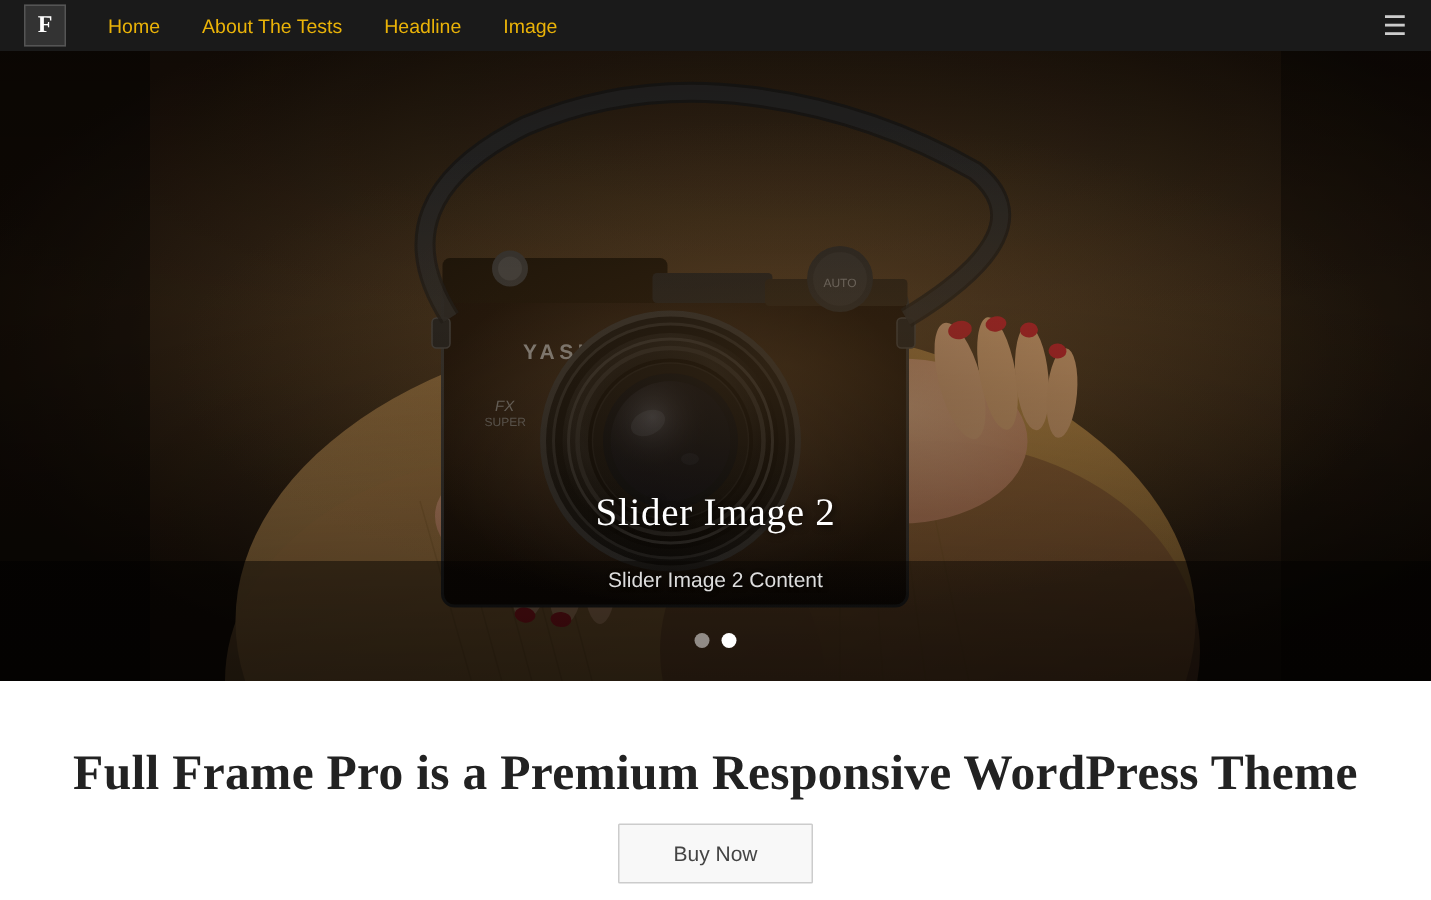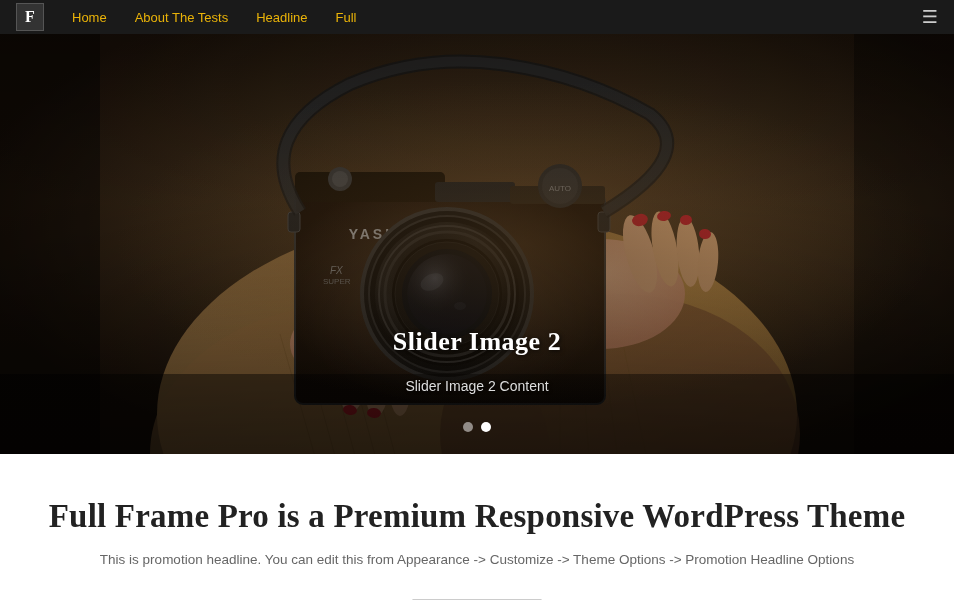--- a/index.html
+++ b/index.html
@@ -108,21 +108,21 @@
       bottom: 60px;
       left: 50%;
       transform: translateX(-50%);
       text-align: center;
       color: #fff;
       white-space: nowrap;
     }
 
     .hero-caption h2 {
       font-size: 26px;
-      font-weight: 700;
+      font-weight: 400;
       font-family: Georgia, serif;
       letter-spacing: 0.5px;
       text-shadow: 1px 1px 4px rgba(0,0,0,0.7);
       margin-bottom: 4px;
     }
 
     .hero-caption p {
       font-size: 14px;
       font-family: Arial, sans-serif;
       color: #ddd;
@@ -201,21 +201,21 @@
     <li>
       <a href="#">Home</a>
     </li>
     <li>
       <a href="#">About The Tests</a>
     </li>
     <li>
       <a href="#">Headline</a>
     </li>
     <li>
-      <a href="#">Full</a>
+      <a href="#">Image</a>
     </li>
   </ul>
   <div class="nav-menu-icon">☰</div>
 </nav>
 
 <section class="hero">
   <div class="hero-bg"></div>
 
   <svg class="hero-svg" viewBox="0 0 954 420" preserveAspectRatio="xMidYMid slice" xmlns="http://www.w3.org/2000/svg">
     <defs>
@@ -355,15 +355,14 @@
   </div>
 
   <div class="slider-dots">
     <div class="dot"></div>
     <div class="dot active"></div>
   </div>
 </section>
 
 <section class="promo">
   <h1>Full Frame Pro is a Premium Responsive WordPress Theme</h1>
-  <p>This is promotion headline. You can edit this from Appearance -&gt; Customize -&gt; Theme Options -&gt; Promotion Headline Options</p>
   <a href="#" class="buy-btn">Buy Now</a>
 </section>
 
 </body></html>

